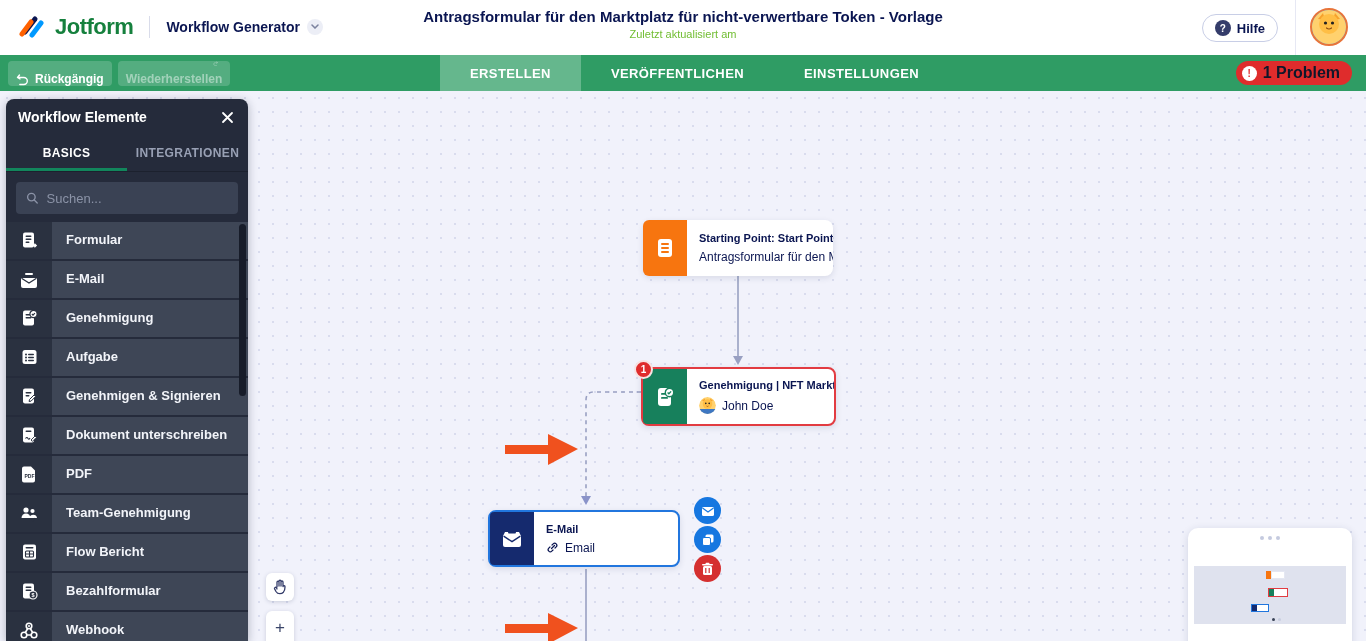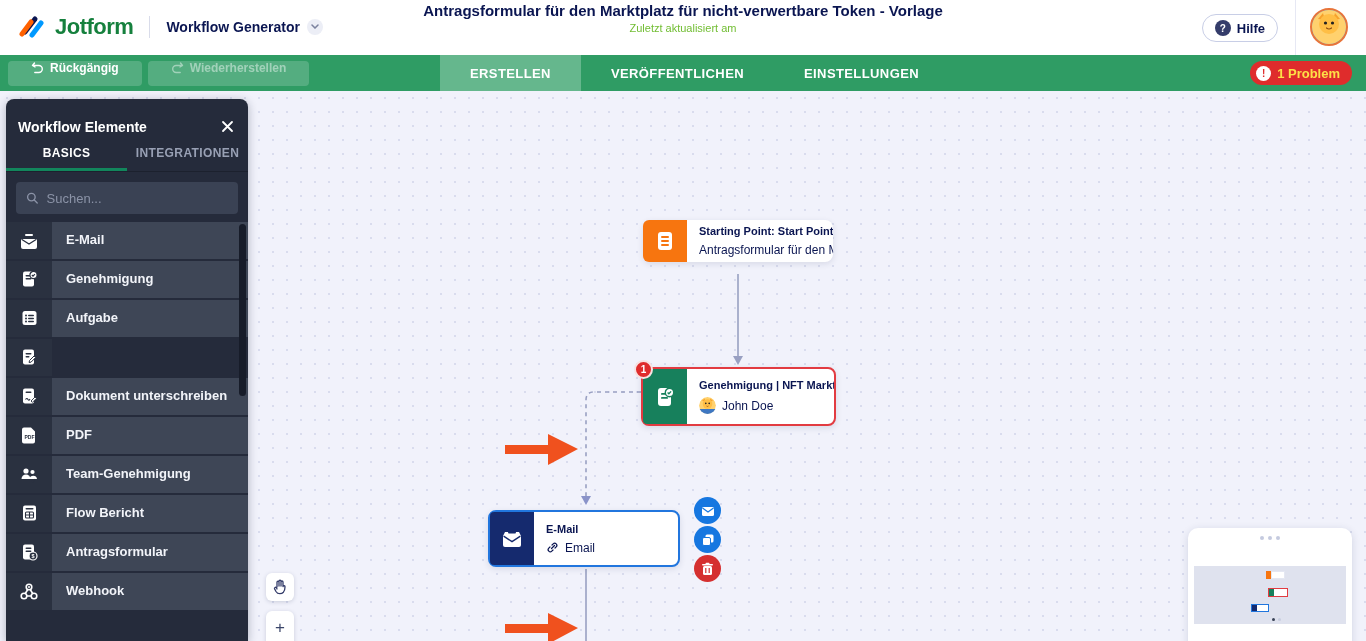--- a/index.html
+++ b/index.html
@@ -6,55 +6,55 @@
   html,body { width:1366px; height:641px; overflow:hidden; font-family:"Liberation Sans",sans-serif; }
   .page { position:relative; width:1366px; height:641px; background:#F1F2FB; }
 
   
   .header { position:absolute; left:0; top:0; width:1366px; height:55px; background:#FFFFFF; z-index:30; }
   .logo-wrap { position:absolute; left:18px; top:13px; display:flex; align-items:center; gap:10px; }
   .logo-word { font-size:22px; font-weight:bold; color:#15803d; letter-spacing:-0.5px; }
   .h-divider { width:1px; height:22px; background:#D9DCEA; margin:0 6px; }
   .app-name { display:flex; align-items:center; gap:7px; font-size:14px; font-weight:bold; color:#0A1551; cursor:pointer; }
   .chev-circle { width:16px; height:16px; border-radius:50%; background:#ECEEF6; display:flex; align-items:center; justify-content:center; }
-  .title-wrap { position:absolute; left:50%; top:2px; transform:translateX(-50%); text-align:center; white-space:nowrap; }
+  .title-wrap { position:absolute; left:50%; top:8px; transform:translateX(-50%); text-align:center; white-space:nowrap; }
   .doc-title { font-size:15px; font-weight:bold; color:#0A1551; }
   .doc-subtitle { font-size:11px; color:#71BD32; margin-top:3px; }
   .help-btn { position:absolute; right:88px; top:14px; height:28px; border:1px solid #C8CEE6; border-radius:14px; background:#fff; display:flex; align-items:center; gap:6px; padding:0 12px; cursor:pointer; }
   .help-btn span.txt { font-size:13px; font-weight:bold; color:#0A1551; }
   .help-q { width:16px; height:16px; border-radius:50%; background:#343C6A; color:#fff; font-size:10px; font-weight:bold; display:flex; align-items:center; justify-content:center; }
   .header-vsep { position:absolute; right:70px; top:0; width:1px; height:55px; background:#E6E8F4; }
   .avatar { position:absolute; right:18px; top:8px; width:38px; height:38px; border-radius:50%; border:2px solid #E8743A; overflow:hidden; background:#4A90D9; cursor:pointer; }
 
   
   .greenbar { position:absolute; left:0; top:55px; width:1366px; height:36px; background:#2F9C64; z-index:30; display:flex; align-items:center; }
   .undo-redo { display:flex; gap:6px; margin-left:8px; }
-  .gbtn { display:flex; align-items:flex-start; gap:6px; height:25px; padding:0 23px; border-radius:4px; background:rgba(255,255,255,0.18); color:#FFFFFF; font-size:12px; font-weight:bold; cursor:pointer; border:none; }
-  .gbtn.disabled { color:rgba(255,255,255,0.45); cursor:default; }
+  .gbtn { display:flex; align-items:flex-end; gap:6px; height:25px; padding:0 8px; border-radius:4px; background:rgba(255,255,255,0.18); color:#FFFFFF; font-size:12px; font-weight:bold; cursor:pointer; border:none; }
+  .gbtn.disabled { color:rgba(255,255,255,0.45); cursor:default;flex-direction:column; }
   .tabs { position:absolute; left:440px; top:0; height:36px; display:flex; }
   .tab { height:36px; display:flex; align-items:center; padding:0 30px; color:#FFFFFF; font-size:13px; font-weight:bold; letter-spacing:0.4px; cursor:pointer; }
   .tab.active { background:#65B78D; }
   .problem-badge { position:absolute; right:14px; top:6px; height:24px; background:#DF2C2C; border-radius:13px; display:flex; align-items:center; gap:6px; padding:0 12px 0 6px; cursor:pointer; }
   .problem-badge .excl { width:15px; height:15px; border-radius:50%; background:#fff; color:#DF2C2C; font-size:10px; font-weight:bold; display:flex; align-items:center; justify-content:center; }
-  .problem-badge .txt { color:#fde047; font-size:13px; font-weight:bold; }
+  .problem-badge .txt { color:#0f172a; font-size:16px; font-weight:bold; }
 
   
   .canvas { position:absolute; left:0; top:91px; width:1366px; height:550px;
     background-color:#F1F2FB;
     background-image:radial-gradient(#D9DCEE 1.2px, transparent 1.2px);
     background-size:14px 14px; }
   svg.connector-layer { position:absolute; left:0; top:0; width:1366px; height:641px; pointer-events:none; z-index:5; }
 
   
   .node { position:absolute; display:flex; background:#fff; border-radius:8px; box-shadow:0 2px 6px rgba(30,40,80,0.12); z-index:10; cursor:pointer; }
   .node .strip { width:44px; border-radius:6px 0 0 6px; display:flex; align-items:center; justify-content:center; flex:none; }
   .node .body { flex:1; padding:9px 12px; display:flex; flex-direction:column; justify-content:center; gap:6px; overflow:hidden; }
   .node .n-title { font-size:11px; font-weight:bold; color:#0A1551; white-space:nowrap; }
   .node .n-sub { font-size:12px; color:#0A1551; white-space:nowrap; display:flex; align-items:center; gap:6px; }
-  .node-start { left:643px; top:129px; width:190px; height:42px; }
+  .node-start { left:643px; top:129px; width:190px; height:56px; }
   .node-start .strip { background:#F7750F; }
   .node-approval { left:641px; top:276px; width:195px; height:59px; border:2px solid #E23B41; }
   .node-approval .strip { background:#17805C; border-radius:4px 0 0 4px; }
   .node-email { left:488px; top:419px; width:192px; height:57px; border:2px solid #2176DE; }
   .node-email .strip { background:#152A6E; border-radius:4px 0 0 4px; }
   .badge-1 { position:absolute; left:-9px; top:-9px; width:19px; height:19px; border-radius:50%; background:#DF2C2C; color:#fff; font-size:10px; font-weight:bold; display:flex; align-items:center; justify-content:center; border:2px solid #F7E2E2; }
   .mini-avatar { width:17px; height:17px; border-radius:50%; flex:none; overflow:hidden; }
 
   
   .action-col { position:absolute; left:694px; top:406px; display:flex; flex-direction:column; gap:2px; z-index:11; }
@@ -76,21 +76,21 @@
   .mm-chip { width:5px; height:100%; flex:none; }
   .mm-body { flex:1; background:#fff; }
   .mm-start { left:72px; top:5px; width:19px; height:8px; }
   .mm-approval { left:74px; top:22px; width:20px; height:9px; border:1px solid #E23B41; }
   .mm-email { left:57px; top:38px; width:18px; height:8px; border:1px solid #2176DE; }
   .mm-enddots { position:absolute; left:78px; top:52px; display:flex; gap:3px; }
   .mm-enddots i { width:3px; height:3px; border-radius:50%; }
 
   
   .sidebar { position:absolute; left:6px; top:99px; width:242px; bottom:0; background:#252B3B; border-radius:8px 8px 0 0; box-shadow:0 2px 10px rgba(20,25,45,0.3); z-index:20; display:flex; flex-direction:column; }
-  .sb-header { height:36px; display:flex; align-items:flex-end; justify-content:space-between; padding:0 12px; flex:none; }
+  .sb-header { height:36px; display:flex; align-items:center; justify-content:space-between; padding:14px 12px; flex:none; }
   .sb-title { color:#fff; font-size:14px; font-weight:bold; }
   .sb-close { background:none; border:none; cursor:pointer; display:flex; padding:2px; }
   .sb-tabs { display:flex; flex:none; border-bottom:1px solid #1C212E; }
   .sb-tab { flex:1; height:36px; display:flex; align-items:center; justify-content:center; font-size:12px; font-weight:bold; letter-spacing:0.4px; color:#98A0B4; cursor:pointer; position:relative; }
   .sb-tab.active { color:#FFFFFF; }
   .sb-tab.active::after { content:""; position:absolute; left:0; right:0; bottom:0; height:3px; background:#12865C; }
   .sb-search { margin:10px 10px 8px 10px; height:32px; background:#3A4254; border-radius:4px; display:flex; align-items:center; gap:8px; padding:0 10px; flex:none; }
   .sb-search input { background:transparent; border:none; outline:none; color:#a3a3a3; font-size:13px; width:100%; font-family:"Liberation Sans",sans-serif; }
   .sb-search input::placeholder { color:#8B93A7; }
   .sb-list { flex:1; overflow:hidden; position:relative; }
@@ -272,20 +272,32 @@
     </div>
     <div class="sb-search">
       <svg width="14" height="14" viewBox="0 0 14 14">
           <circle cx="6" cy="6" r="4.2" fill="none" stroke="#8B93A7" stroke-width="1.5"></circle>
           <path d="M9.2 9.2 L12.5 12.5" stroke="#8B93A7" stroke-width="1.5" stroke-linecap="round"></path>
         </svg>
       <input type="text" placeholder="Suchen..." style="">
     </div>
     <div class="sb-list">
 
+      <div class="wf-row">
+        <div class="wf-icon">
+            <svg width="19" height="19" viewBox="0 0 19 19">
+              <rect x="3" y="1.5" width="11" height="15" rx="2" fill="#fff"></rect>
+              <rect x="5.5" y="4.5" width="6" height="1.6" rx="0.8" fill="#2A3140"></rect>
+              <rect x="5.5" y="7.5" width="6" height="1.6" rx="0.8" fill="#2A3140"></rect>
+              <rect x="5.5" y="10.5" width="4" height="1.6" rx="0.8" fill="#2A3140"></rect>
+              <path d="M12 14.5 h4 m-1.6 -1.8 l1.8 1.8 -1.8 1.8" stroke="#fff" stroke-width="1.3" fill="none"></path>
+            </svg>
+          </div>
+        <div class="wf-label">Formular</div>
+      </div>
 
       <div class="wf-row">
         <div class="wf-icon">
             <svg width="20" height="20" viewBox="0 0 20 20">
               <path d="M2 8 h16 v8 a2 2 0 0 1 -2 2 h-12 a2 2 0 0 1 -2 -2 z" fill="#fff"></path>
               <path d="M2.5 8.2 L10 13 L17.5 8.2" stroke="#2A3140" stroke-width="1.3" fill="none"></path>
               <rect x="6" y="3" width="8" height="2" rx="1" fill="#fff"></rect>
             </svg>
           </div>
         <div class="wf-label">E-Mail</div>
@@ -321,20 +333,21 @@
 
       <div class="wf-row">
         <div class="wf-icon">
             <svg width="19" height="19" viewBox="0 0 19 19">
               <rect x="3" y="1.5" width="11" height="15" rx="2" fill="#fff"></rect>
               <rect x="5.5" y="5" width="6" height="1.6" rx="0.8" fill="#2A3140"></rect>
               <rect x="5.5" y="8" width="4" height="1.6" rx="0.8" fill="#2A3140"></rect>
               <path d="M9.5 12.5 l4.5 -4.5 1.6 1.6 -4.5 4.5 -2 .4 z" fill="#fff" stroke="#2A3140" stroke-width="1"></path>
             </svg>
           </div>
+        <div class="wf-label">Genehmigen &amp; Signieren</div>
       </div>
 
       <div class="wf-row">
         <div class="wf-icon">
             <svg width="19" height="19" viewBox="0 0 19 19">
               <rect x="3" y="1.5" width="11" height="15" rx="2" fill="#fff"></rect>
               <rect x="5.5" y="4.5" width="6" height="1.6" rx="0.8" fill="#2A3140"></rect>
               <path d="M5.5 12.5 q1.5 -2 2.5 0 q1 1.5 2 -.5" stroke="#2A3140" stroke-width="1.1" fill="none"></path>
               <path d="M11 14 l4 -4 1.4 1.4 -4 4 z" fill="#fff" stroke="#2A3140" stroke-width="0.9"></path>
             </svg>
@@ -380,21 +393,21 @@
       <div class="wf-row">
         <div class="wf-icon">
             <svg width="19" height="19" viewBox="0 0 19 19">
               <rect x="3" y="1.5" width="11" height="15" rx="2" fill="#fff"></rect>
               <rect x="5.5" y="4.5" width="6" height="1.6" rx="0.8" fill="#2A3140"></rect>
               <rect x="5.5" y="7.5" width="6" height="1.6" rx="0.8" fill="#2A3140"></rect>
               <circle cx="13" cy="13" r="4" fill="#2A3140" stroke="#fff" stroke-width="1.2"></circle>
               <text x="13" y="15" font-size="5.5" font-weight="bold" fill="#fff" text-anchor="middle" font-family="Liberation Sans, sans-serif">$</text>
             </svg>
           </div>
-        <div class="wf-label">Antragsformular</div>
+        <div class="wf-label">Bezahlformular</div>
       </div>
 
       <div class="wf-row">
         <div class="wf-icon">
             <svg width="20" height="20" viewBox="0 0 20 20">
               <circle cx="10" cy="5" r="2.8" fill="none" stroke="#fff" stroke-width="1.6"></circle>
               <circle cx="5" cy="14" r="2.8" fill="none" stroke="#fff" stroke-width="1.6"></circle>
               <circle cx="15" cy="14" r="2.8" fill="none" stroke="#fff" stroke-width="1.6"></circle>
               <path d="M8.8 7.5 L6 12 M11.2 7.5 L14 12 M7.8 14 h4.5" stroke="#fff" stroke-width="1.6"></path>
               <circle cx="10" cy="5" r="1" fill="#fff"></circle>

